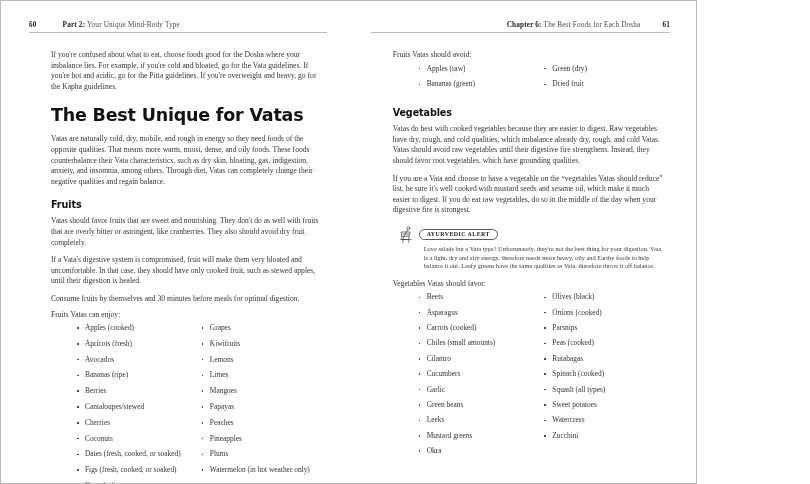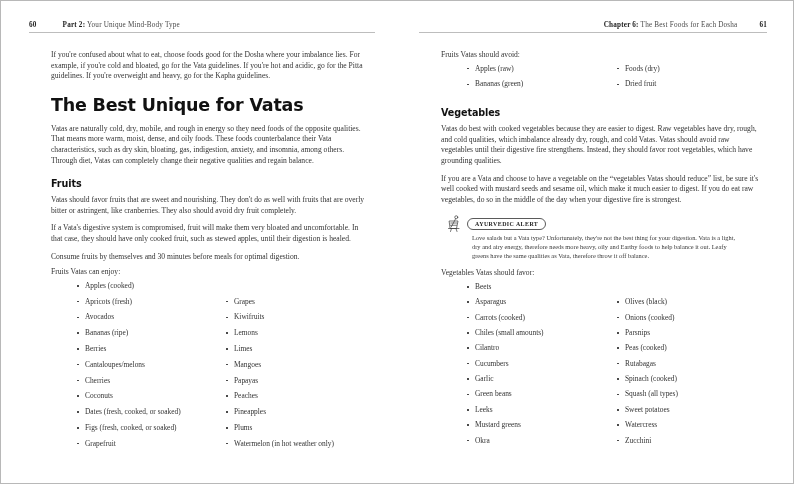--- a/index.html
+++ b/index.html
@@ -9,21 +9,21 @@
   }
   body {
     width: 810px;
     height: 484px;
     font-family: "Liberation Serif", "DejaVu Serif", serif;
     color: #2b2b2b;
     overflow: hidden;
   }
   .spread {
     position: relative;
-    width: 794px;
+    width: 697px;
     height: 484px;
     box-sizing: border-box;
     border: 1px solid #b8b8b8;
     background: #ffffff;
     display: flex;
   }
   .page {
     position: relative;
     width: 404px;
     height: 482px;
@@ -119,21 +119,21 @@
   .list2 .col li::before {
     content: "";
     position: absolute;
     left: 4px;
     top: 4.2px;
     width: 1.6px;
     height: 1.6px;
     background: #4a4a4a;
   }
   .list2.narrow .col li { padding-bottom: 5.2px; }
-  .list-indent { padding-left: 22px; align-items: flex-end; }
+  .list-indent { padding-left: 22px; }
 
   
   .alert {
     position: relative;
     margin: 10px 0 8px 0;
     padding: 0 0 0 0;
   }
   .alert-head {
     position: relative;
     display: flex;
@@ -198,21 +198,21 @@
 
       <p class="lead-in">Fruits Vatas can enjoy:</p>
 
       <div class="list2 list-indent">
         <ul class="col">
             <li>Apples (cooked)</li>
             <li>Apricots (fresh)</li>
             <li>Avocados</li>
             <li>Bananas (ripe)</li>
             <li>Berries</li>
-            <li>Cantaloupes/melons</li>
+            <li>Cantaloupes/stewed</li>
             <li>Cherries</li>
             <li>Coconuts</li>
             <li>Dates (fresh, cooked, or soaked)</li>
             <li>Figs (fresh, cooked, or soaked)</li>
             <li>Grapefruit</li>
           </ul>
         <ul class="col">
             <li>Grapes</li>
             <li>Kiwifruits</li>
             <li>Lemons</li>
@@ -239,21 +239,21 @@
     <div class="body-col">
 
       <p class="lead-in">Fruits Vatas should avoid:</p>
 
       <div class="list2 list-indent">
         <ul class="col">
             <li>Apples (raw)</li>
             <li>Bananas (green)</li>
           </ul>
         <ul class="col">
-            <li>Foods (dry)</li>
+            <li>Green (dry)</li>
             <li>Dried fruit</li>
           </ul>
       </div>
 
       <h2 class="sub-head vg">Vegetables</h2>
 
       <p class="para">Vatas do best with cooked vegetables because they are easier to digest. Raw vegetables have dry, rough, and cold qualities, which imbalance already dry, rough, and cold Vatas. Vatas should avoid raw vegetables until their digestive fire strengthens. Instead, they should favor root vegetables, which have grounding qualities.</p>
       <p class="para">If you are a Vata and choose to have a vegetable on the “vegetables Vatas should reduce” list, be sure it's well cooked with mustard seeds and sesame oil, which make it much easier to digest. If you do eat raw vegetables, do so in the middle of the day when your digestive fire is strongest.</p>
 
       <div class="alert">

